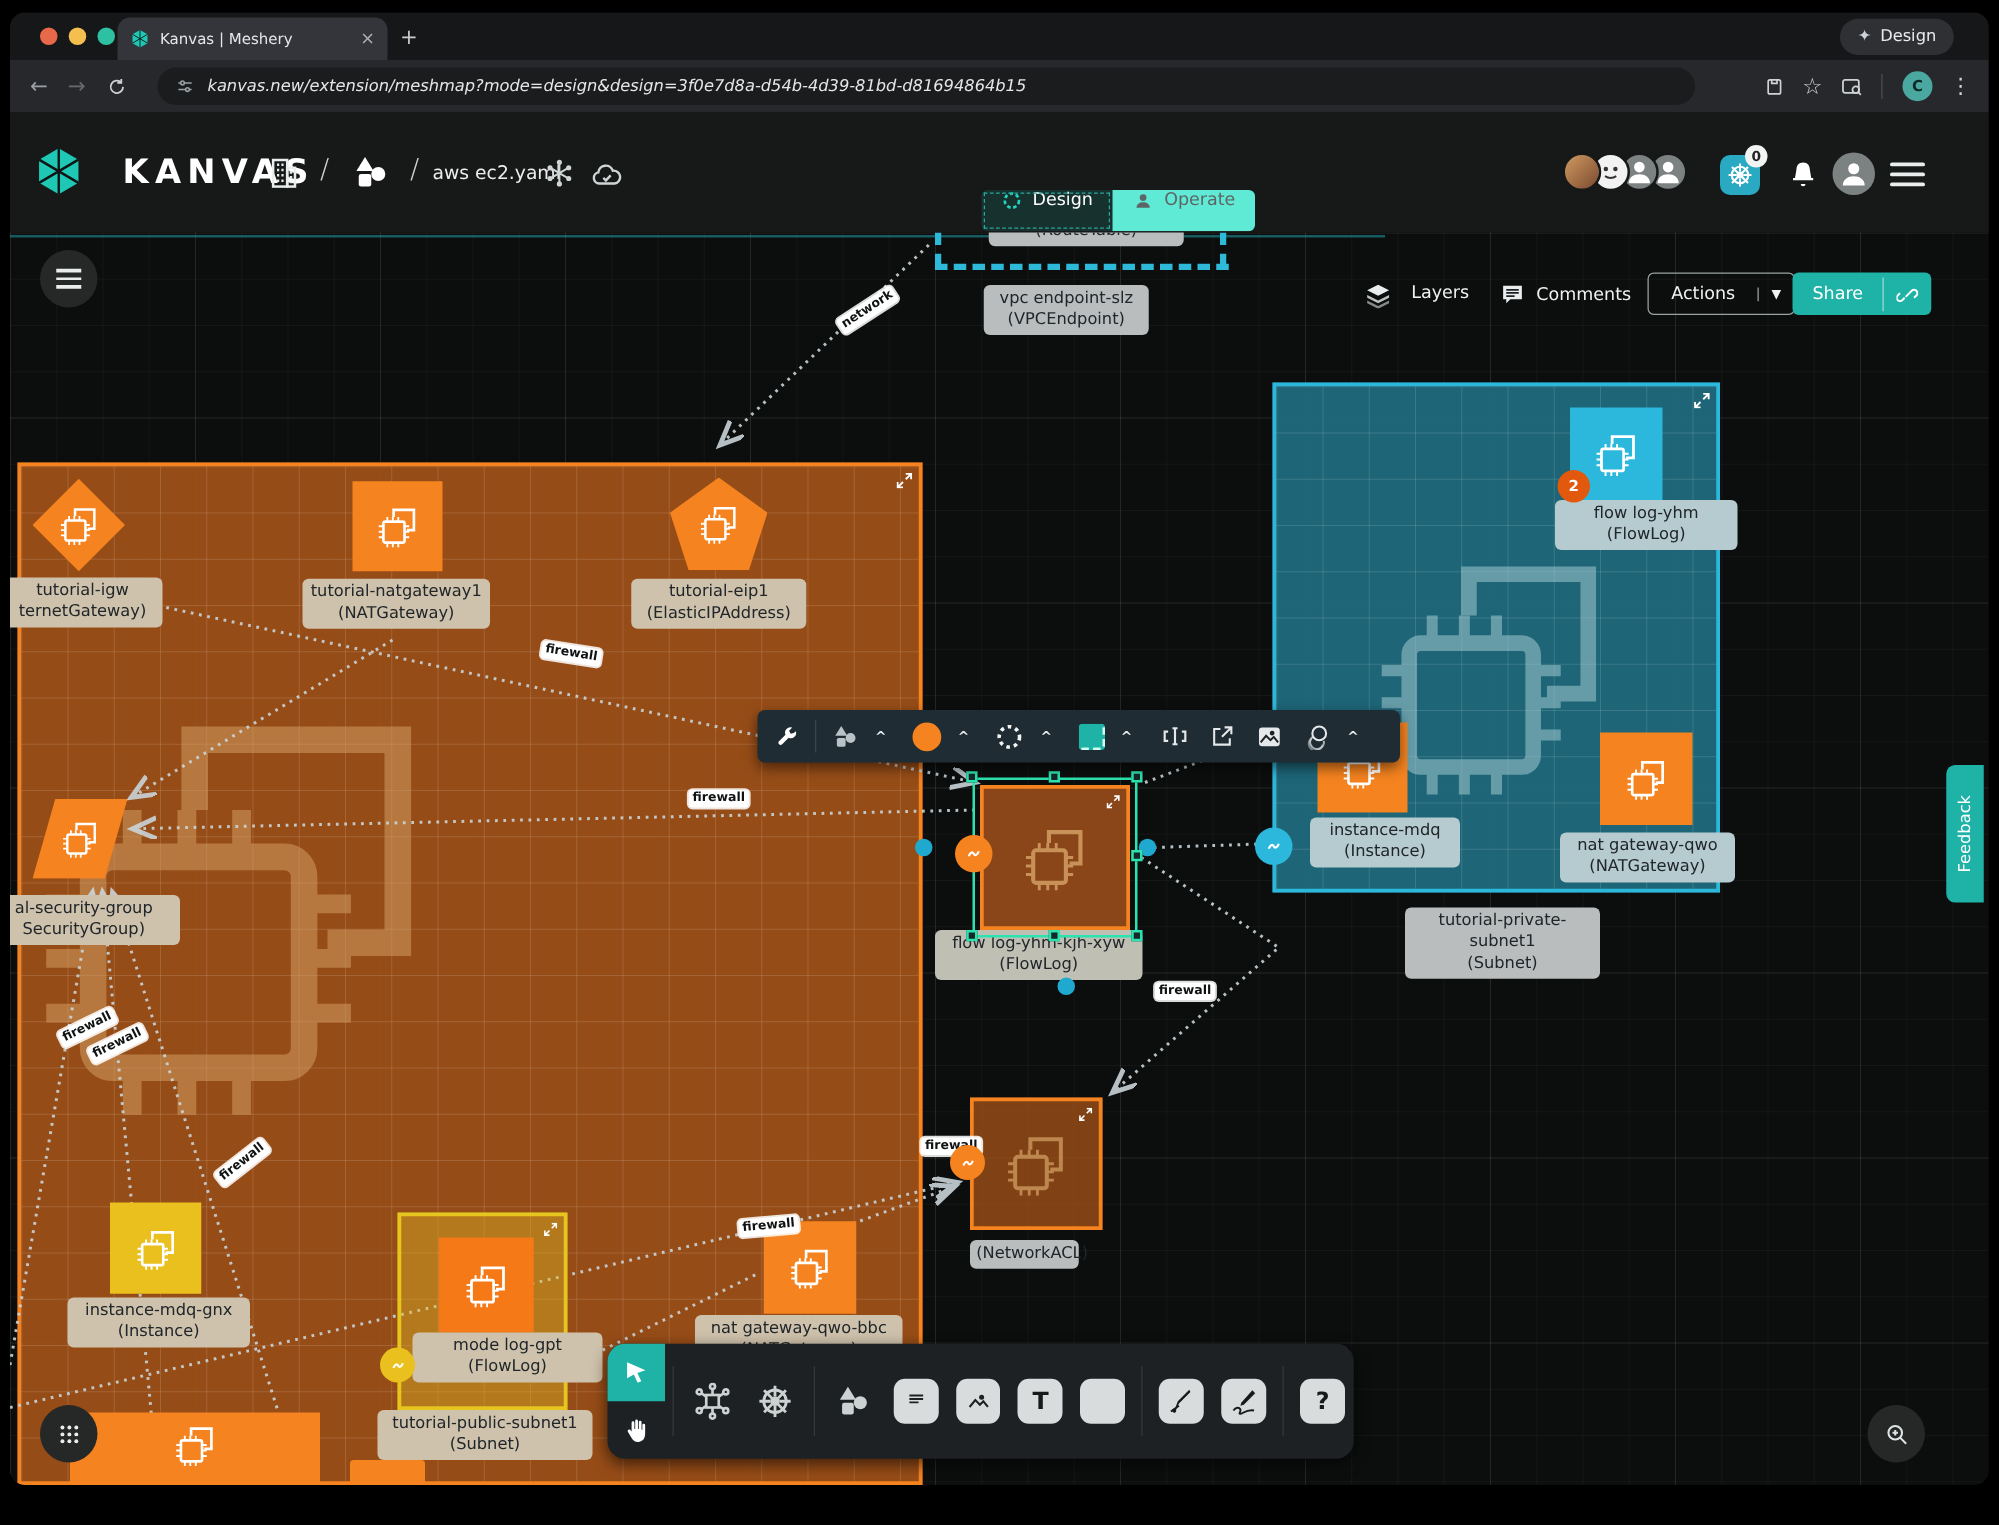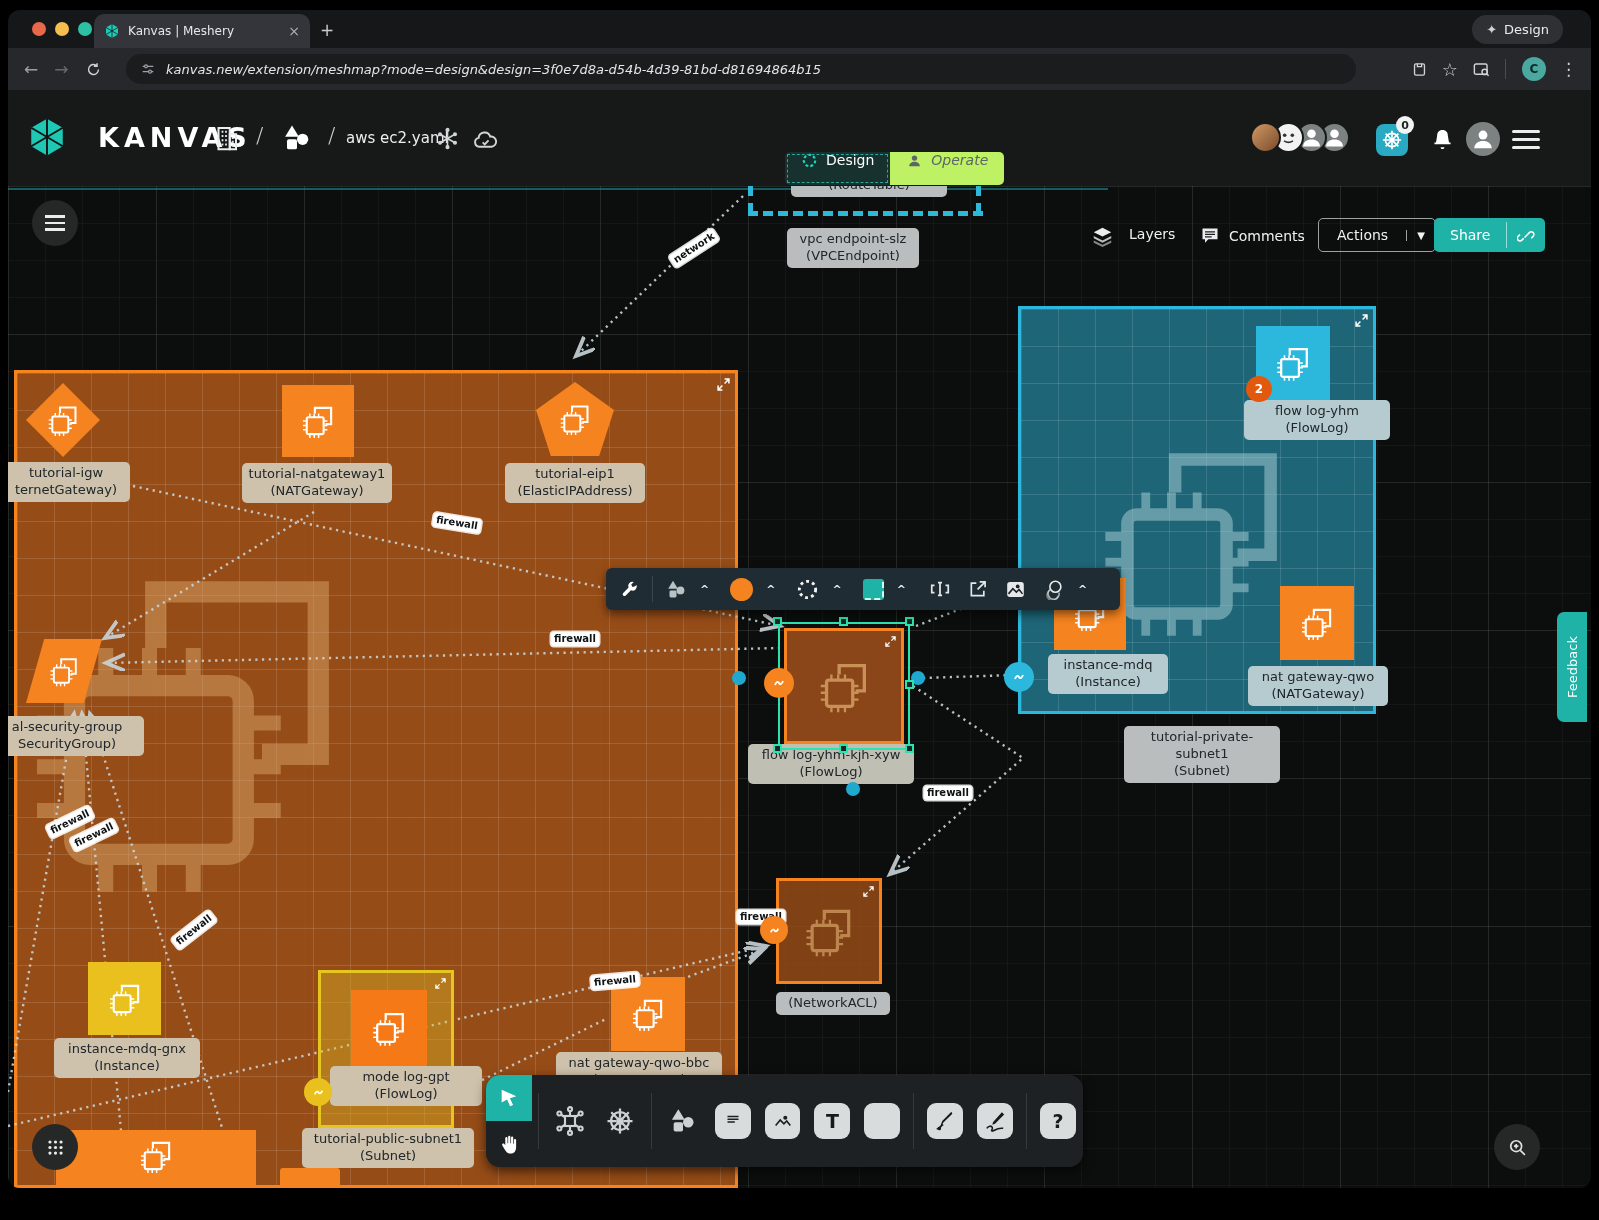--- a/index.html
+++ b/index.html
@@ -24,21 +24,21 @@
 
   
   #appbar { position:absolute; left:0; top:80px; width:100%; height:96px; background:#171919; }
   #logo-text { color:#fff; font-size:27px; font-weight:800; letter-spacing:5px; }
   .crumb-slash { color:#cfd3d3; font-size:22px; font-weight:300; }
   #file-name { color:#eceeee; font-size:15px; }
   .avatar { width:31px; height:31px; border-radius:50%; border:2px solid #171919; position:absolute; top:0; }
   #mode-toggle { position:absolute; left:777px; top:142px; height:33px; display:flex; border-radius:5px; overflow:hidden; z-index:30; }
   .mode-seg { display:flex; gap:8px; padding:0 16px; font-size:14px; }
   #mode-design { background:#17312f; color:#fff; outline:1px dashed #2aa79a; outline-offset:-3px; }
-  #mode-operate { background:#bef264; color:#5d6666;font-style:italic; }
+  #mode-operate { background:#5eead4; color:#5d6666; }
 
   
   #canvas { position:absolute; left:0; top:176px; width:1583px; height:1002px; overflow:hidden; background-color:#0c0e0e;
     background-image:
       linear-gradient(rgba(255,255,255,.07) 1px,transparent 1px),
       linear-gradient(90deg,rgba(255,255,255,.07) 1px,transparent 1px),
       linear-gradient(rgba(255,255,255,.035) 1px,transparent 1px),
       linear-gradient(90deg,rgba(255,255,255,.035) 1px,transparent 1px);
     background-size:148px 148px,148px 148px,37px 37px,37px 37px; }
   .container-grid { background-image:
@@ -561,21 +561,21 @@
         </svg>
       <svg class="rsz" width="11" height="11" viewBox="0 0 12 12">
           <use href="#rsz-i"></use>
         </svg>
     </div>
     <div class="badge abs" style="left:752px;top:730px;width:28px;height:28px;background:#f5831f">
         <svg width="15" height="15" viewBox="0 0 16 16">
           <use href="#squig-i"></use>
         </svg>
       </div>
-    <div class="node-label gray abs" style="left:768px;top:806px;width:114px">
+    <div class="node-label gray abs" style="left:768px;top:806px;width:87px">
       <div>(NetworkACL)</div>
     </div>
 
     <div class="node abs" style="left:603px;top:791px;width:74px;height:74px;background:#f5831f">
       <svg class="chip" width="40" height="40" viewBox="0 0 64 64">
           <use href="#chip"></use>
         </svg>
     </div>
     <div class="node-label abs" style="left:548px;top:866px;width:166px">
       <div>nat gateway-qwo-bbc</div>

